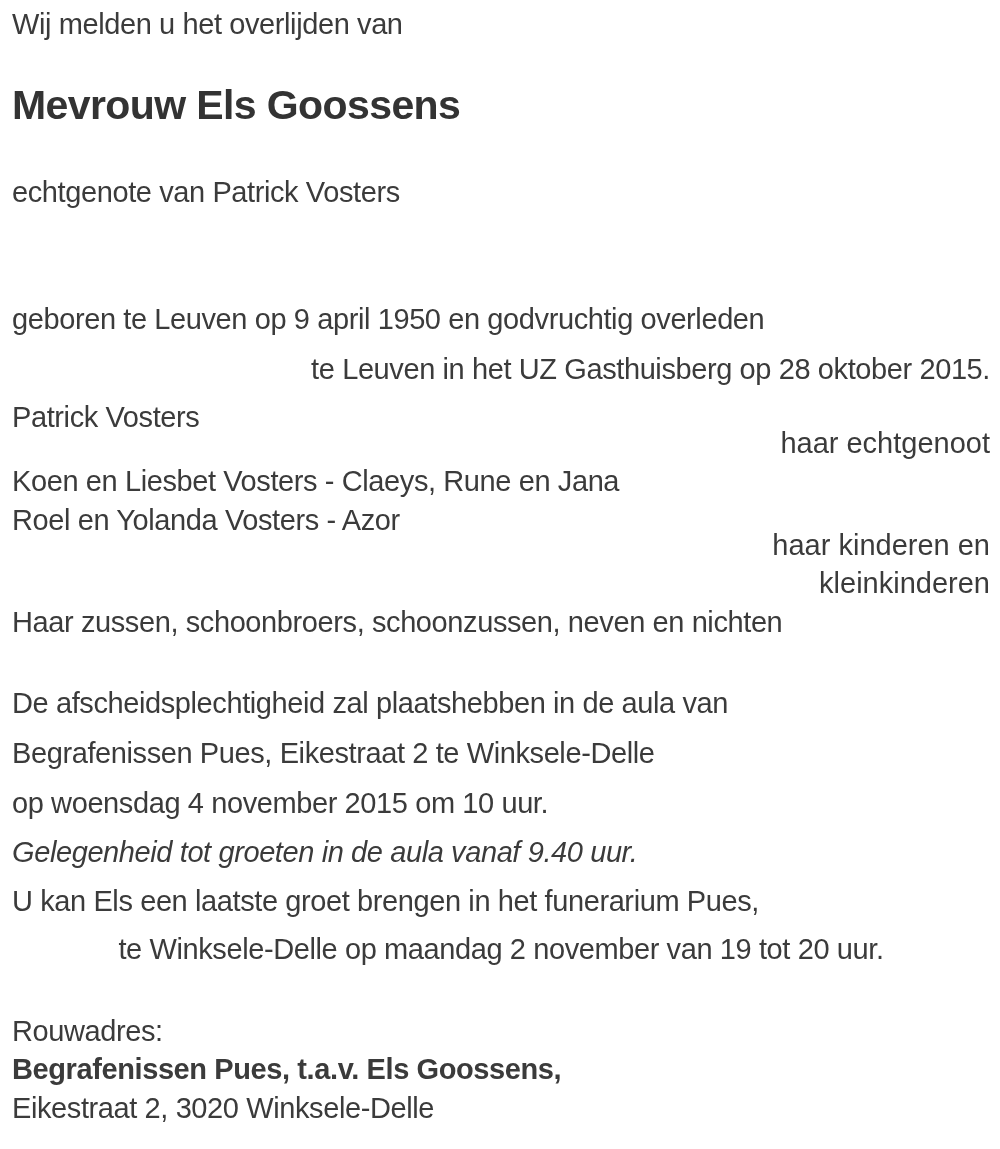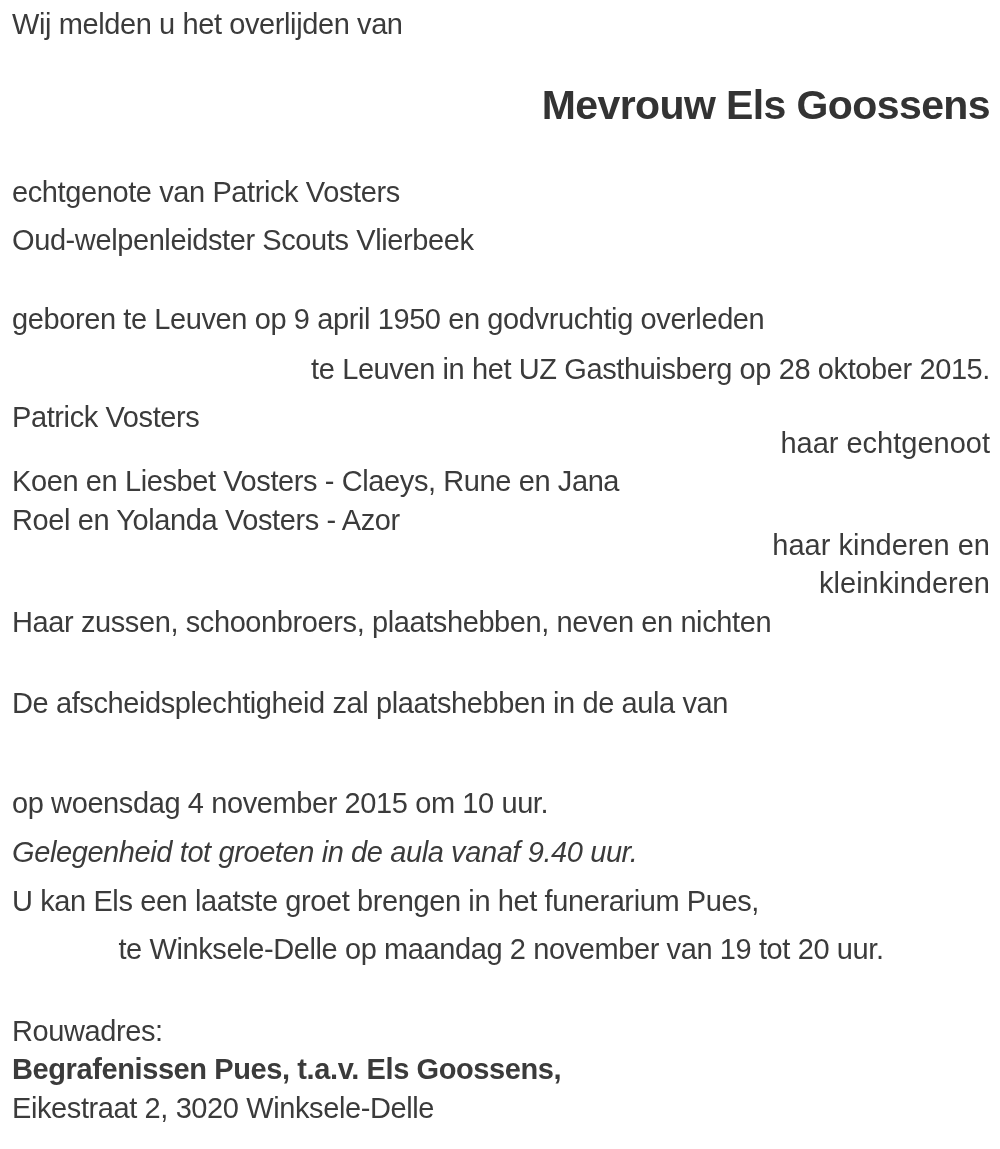--- a/index.html
+++ b/index.html
@@ -24,60 +24,59 @@
     color: #3b3b3b;
     letter-spacing: -0.4px;
     white-space: nowrap;
     text-align: left;
   }
   .line.title {
     font-size: 41px;
     font-weight: bold;
     letter-spacing: -0.6px;
     color: #333333;
-    text-align: right;
   }
   .line.rel {
     text-align: right;
     letter-spacing: 0;
   }
 </style>
 </head>
 <body>
 
 <div class="page">
 
   <div class="line" style="top: 8px;">Wij melden u het overlijden van</div>
 
   <div class="line title" style="top: 82px;">Mevrouw Els Goossens</div>
 
   <div class="line" style="top: 176px;">echtgenote van Patrick Vosters</div>
 
-  <div class="line" style="top: 224px;">Oud-welpenleidster Scouts Vlierbeek</div>
 
   <div class="line" style="top: 303px;">geboren te Leuven op 9 april 1950 en godvruchtig overleden</div>
 
   <div class="line" style="top: 353px; text-align: right;">te Leuven in het UZ Gasthuisberg op 28 oktober 2015.</div>
 
   <div class="line" style="top: 401px;">Patrick Vosters</div>
 
   <div class="line rel" style="top: 427px;">haar echtgenoot</div>
 
   <div class="line" style="top: 504px;">Roel en Yolanda Vosters - Azor</div>
 
   <div class="line" style="top: 465px;">Koen en Liesbet Vosters - Claeys, Rune en Jana</div>
 
   <div class="line rel" style="top: 529px;">haar kinderen en</div>
 
   <div class="line rel" style="top: 567px;">kleinkinderen</div>
 
-  <div class="line" style="top: 606px;">Haar zussen, schoonbroers, plaatshebben, neven en nichten</div>
+  <div class="line" style="top: 606px;">Haar zussen, schoonbroers, schoonzussen, neven en nichten</div>
 
   <div class="line" style="top: 687px;">De afscheidsplechtigheid zal plaatshebben in de aula van</div>
 
+  <div class="line" style="top: 737px;">Begrafenissen Pues, Eikestraat 2 te Winksele-Delle</div>
 
   <div class="line" style="top: 787px;">op woensdag 4 november 2015 om 10 uur.</div>
 
   <div class="line" style="top: 836px; font-style: italic;">Gelegenheid tot groeten in de aula vanaf 9.40 uur.</div>
 
   <div class="line" style="top: 885px;">U kan Els een laatste groet brengen in het funerarium Pues,</div>
 
   <div class="line" style="top: 933px; text-align: center;">te Winksele-Delle op maandag 2 november van 19 tot 20 uur.</div>
 
   <div class="line" style="top: 1015px;">Rouwadres:</div>

